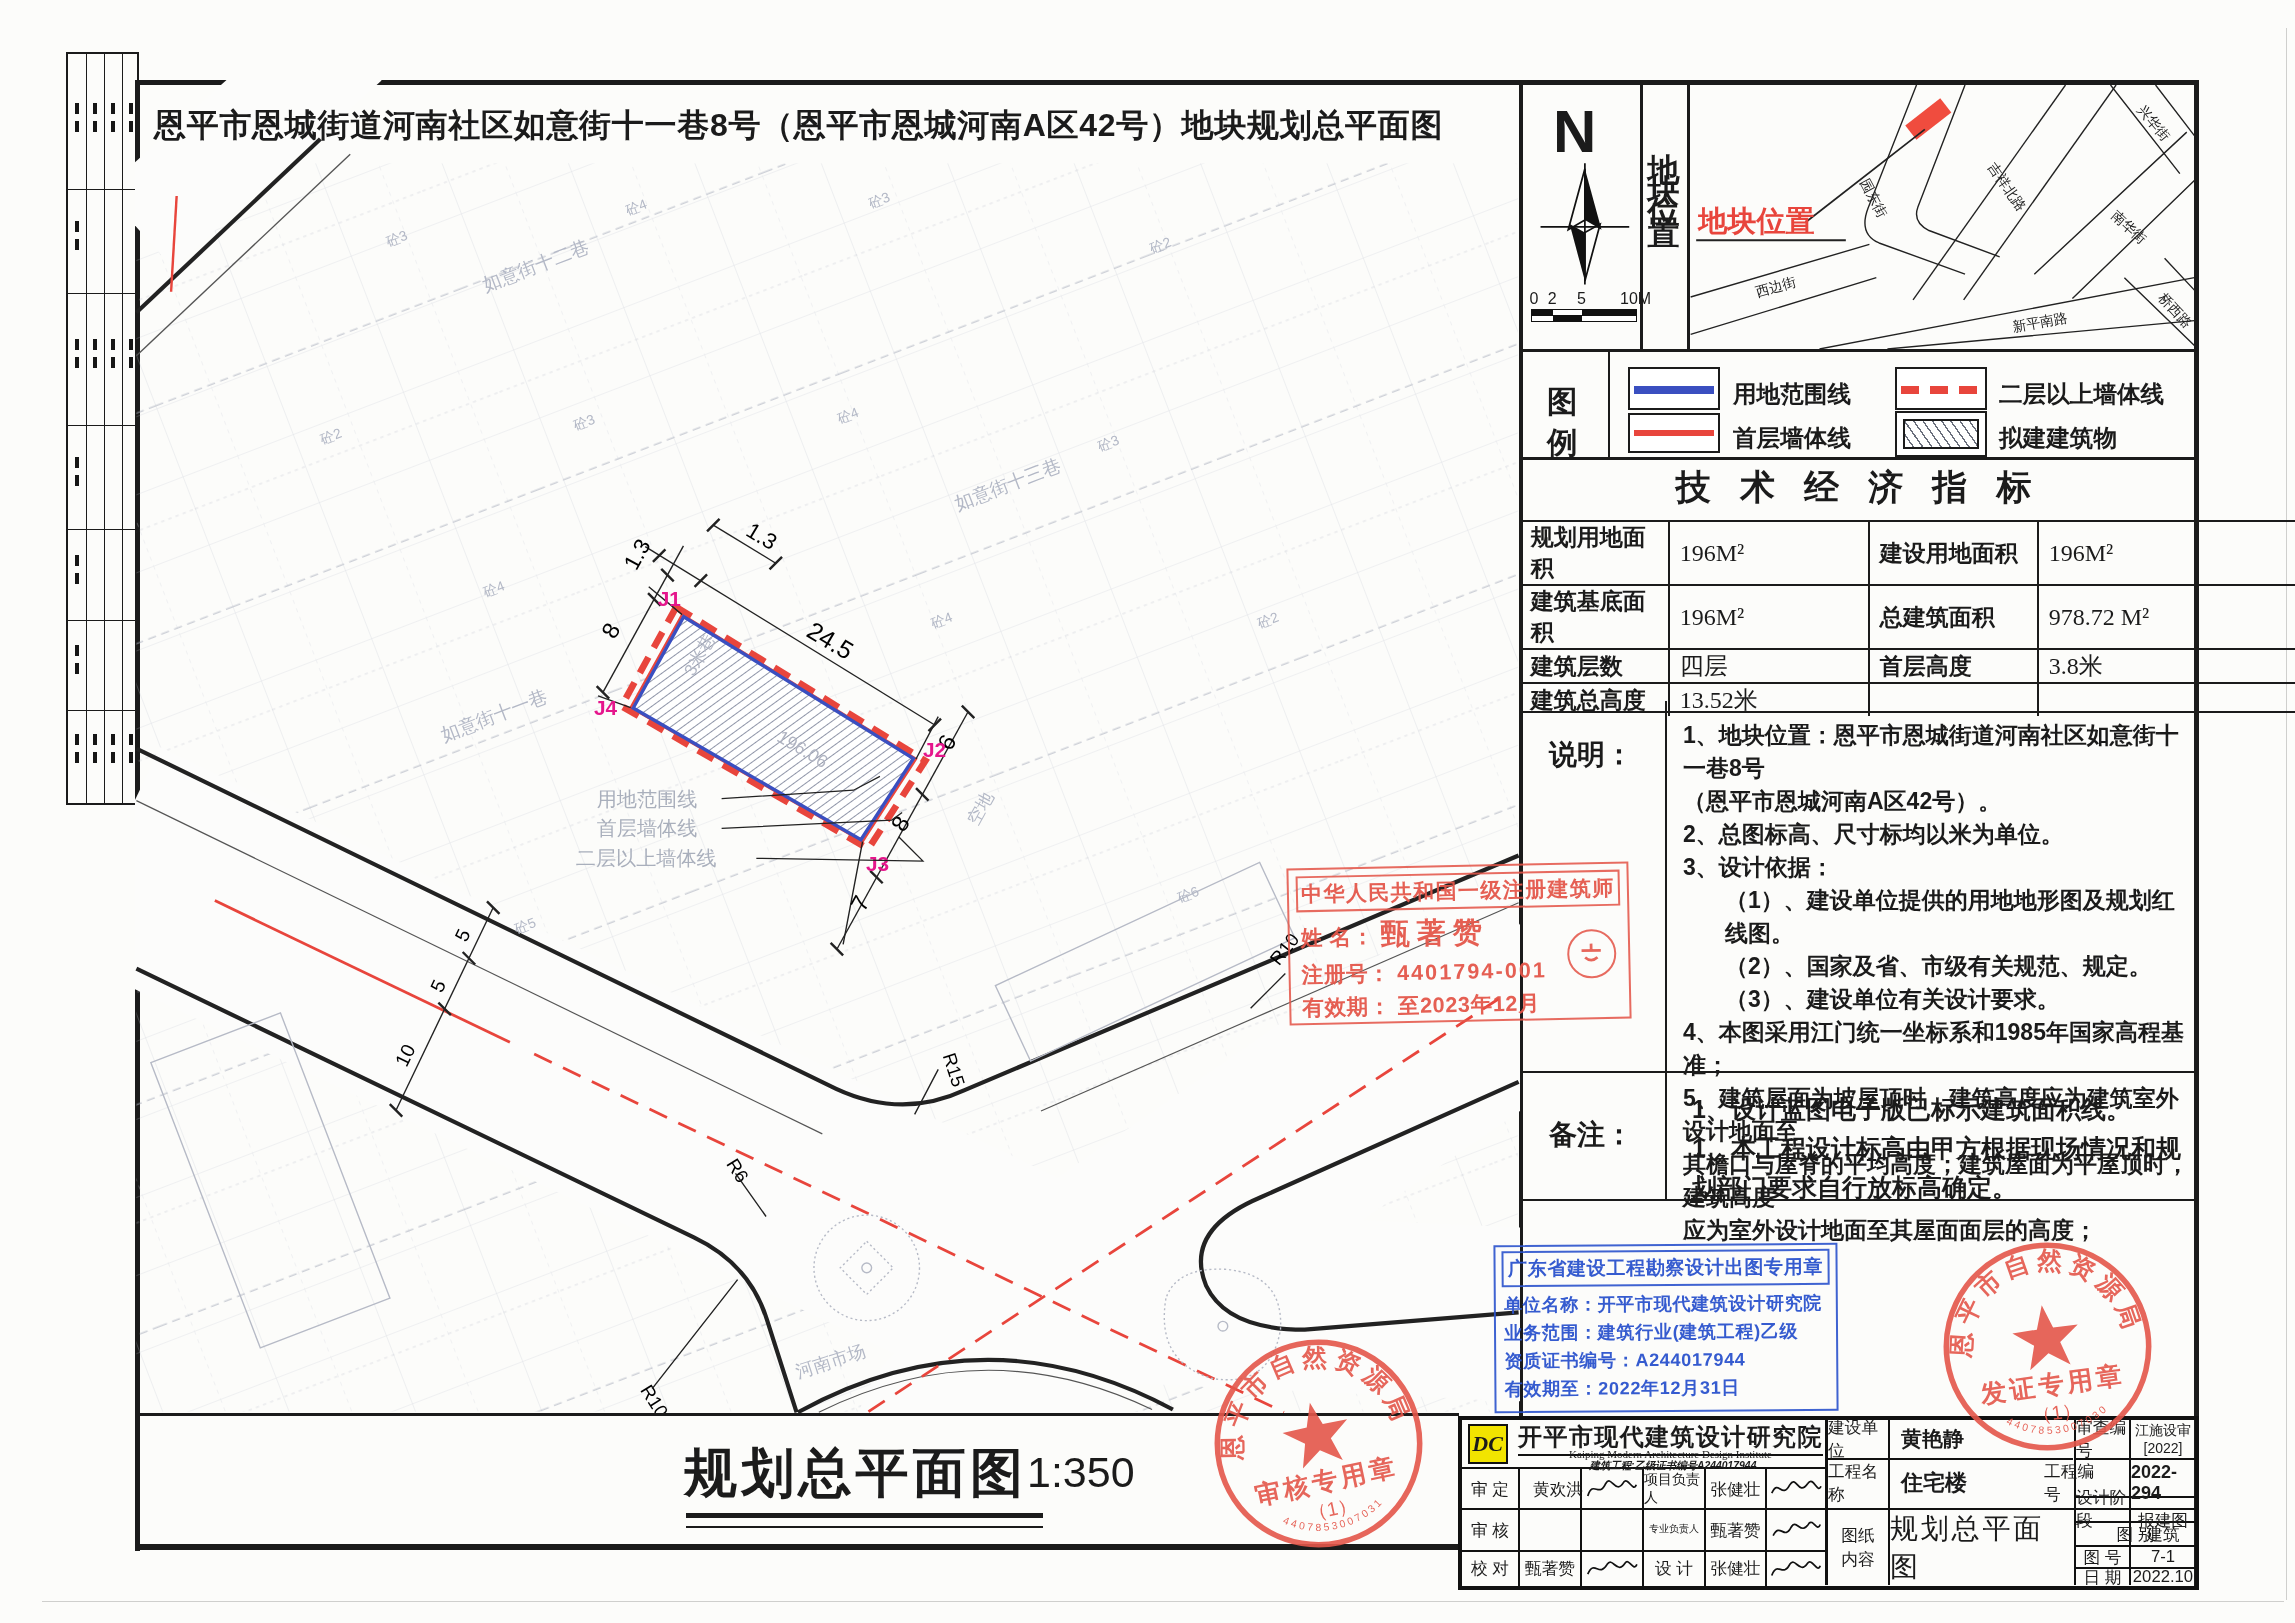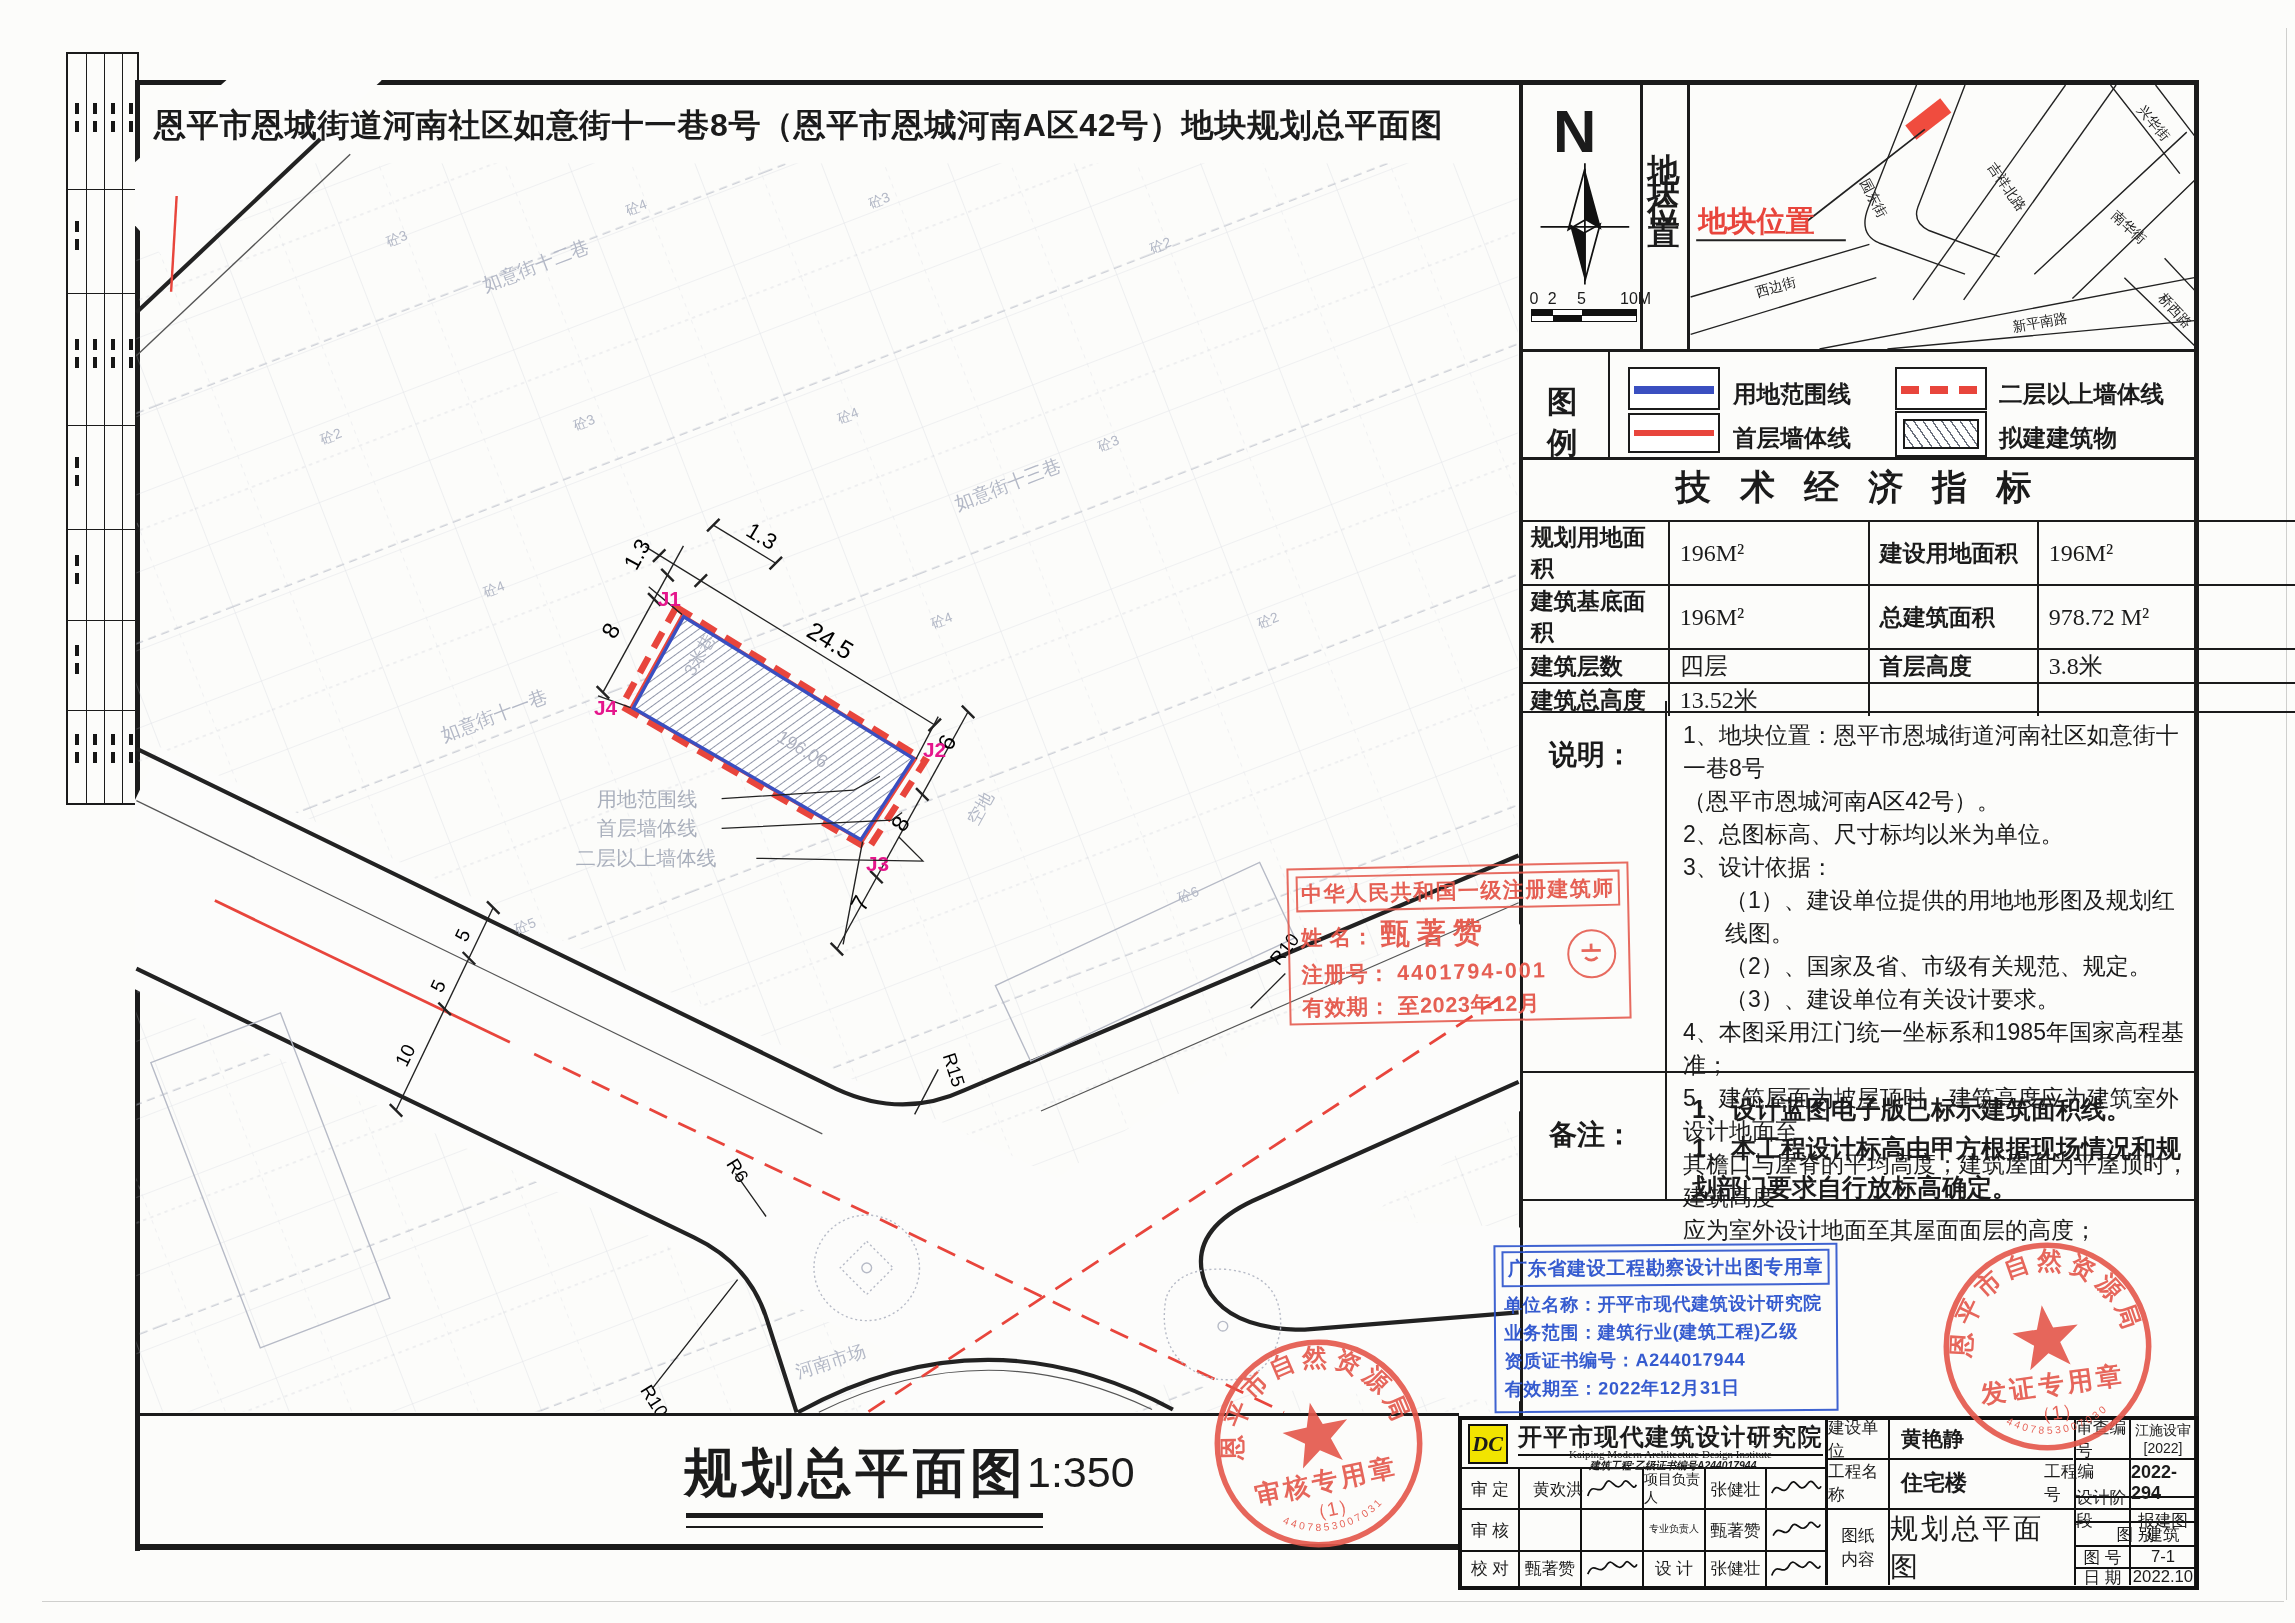--- a/index.html
+++ b/index.html
@@ -330,21 +330,21 @@
     <div class="val">四层</div>
     <div class="cell-label">首层高度</div>
     <div class="val">3.8米</div>
     <div class="cell-label">建筑总高度</div>
     <div class="val">13.52米</div>
     <div class="cell-label"></div>
     <div class="val"></div>
   </div>
 
   <div class="abs" style="left:1549px;top:736px;font-size:28px;font-weight:bold">说明：</div>
-  <div class="abs" style="left:1683px;top:719px;width:514px;font-size:23px;line-height:33px;font-weight:normal">
+  <div class="abs" style="left:1683px;top:719px;width:514px;font-size:23px;line-height:33px;font-weight:bold">
     <div>1、地块位置：恩平市恩城街道河南社区如意街十一巷8号</div>
     <div>（恩平市恩城河南A区42号）。</div>
     <div>2、总图标高、尺寸标均以米为单位。</div>
     <div>3、设计依据：</div>
     <div style="padding-left:42px">（1）、建设单位提供的用地地形图及规划红线图。</div>
     <div style="padding-left:42px">（2）、国家及省、市级有关规范、规定。</div>
     <div style="padding-left:42px">（3）、建设单位有关设计要求。</div>
     <div>4、本图采用江门统一坐标系和1985年国家高程基准；</div>
     <div>5、建筑屋面为坡屋顶时，建筑高度应为建筑室外设计地面至</div>
     <div>其檐口与屋脊的平均高度；建筑屋面为平屋顶时，建筑高度</div>

